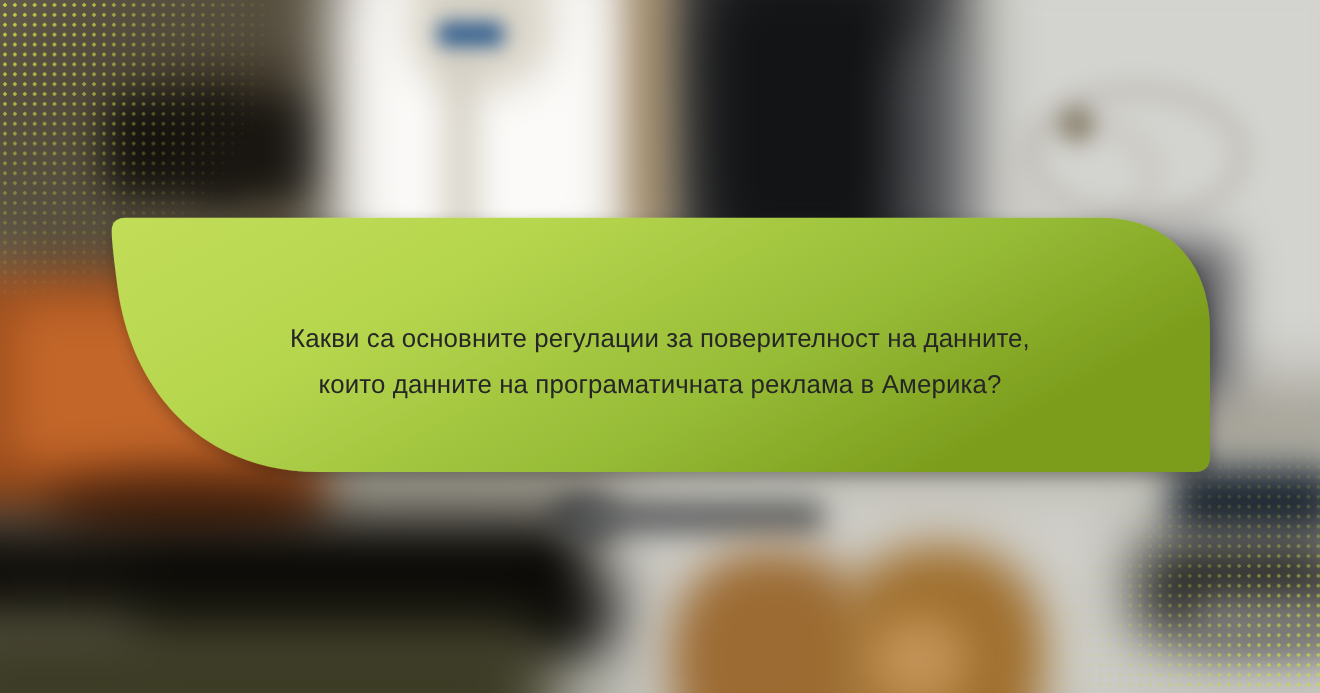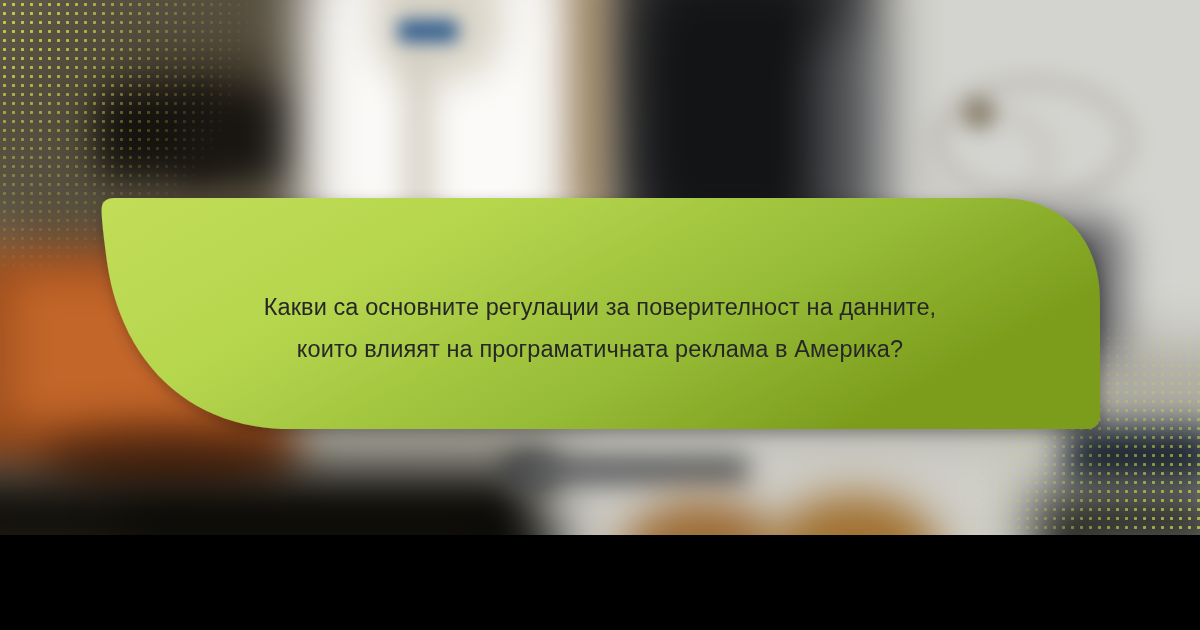--- a/index.html
+++ b/index.html
@@ -3,21 +3,21 @@
 <meta charset="utf-8">
 <style>
   html, body {
     margin: 0;
     padding: 0;
     background: #000;
   }
   #stage {
     position: relative;
     width: 1200px;
-    height: 535px;
+    height: 630px;
     overflow: hidden;
     font-family: "Liberation Sans", "DejaVu Sans", sans-serif;
   }
 
   
   .bg-layer {
     position: absolute;
     inset: 0;
   }
 
@@ -195,15 +195,15 @@
                C 1063,198 1100,240 1100,300
                L 1100,415
                Q 1100,429 1086,429
                L 290,429
                C 183,429 120,355 107,262
                Q 100,210 102,206
                Q 104,198 114,198 Z"></path>
     </svg>
   </div>
 
-  <div class="card-text"><span>Какви са основните регулации за поверителност на данните,</span><br><span>които влияят на програматичната реклама в Америка?</span></div>
+  <div class="card-text"><span>Какви са основните регулации за поверителност на данните,</span><br><span>които данните на програматичната реклама в Америка?</span></div>
 
 </div>
 
 </body></html>

